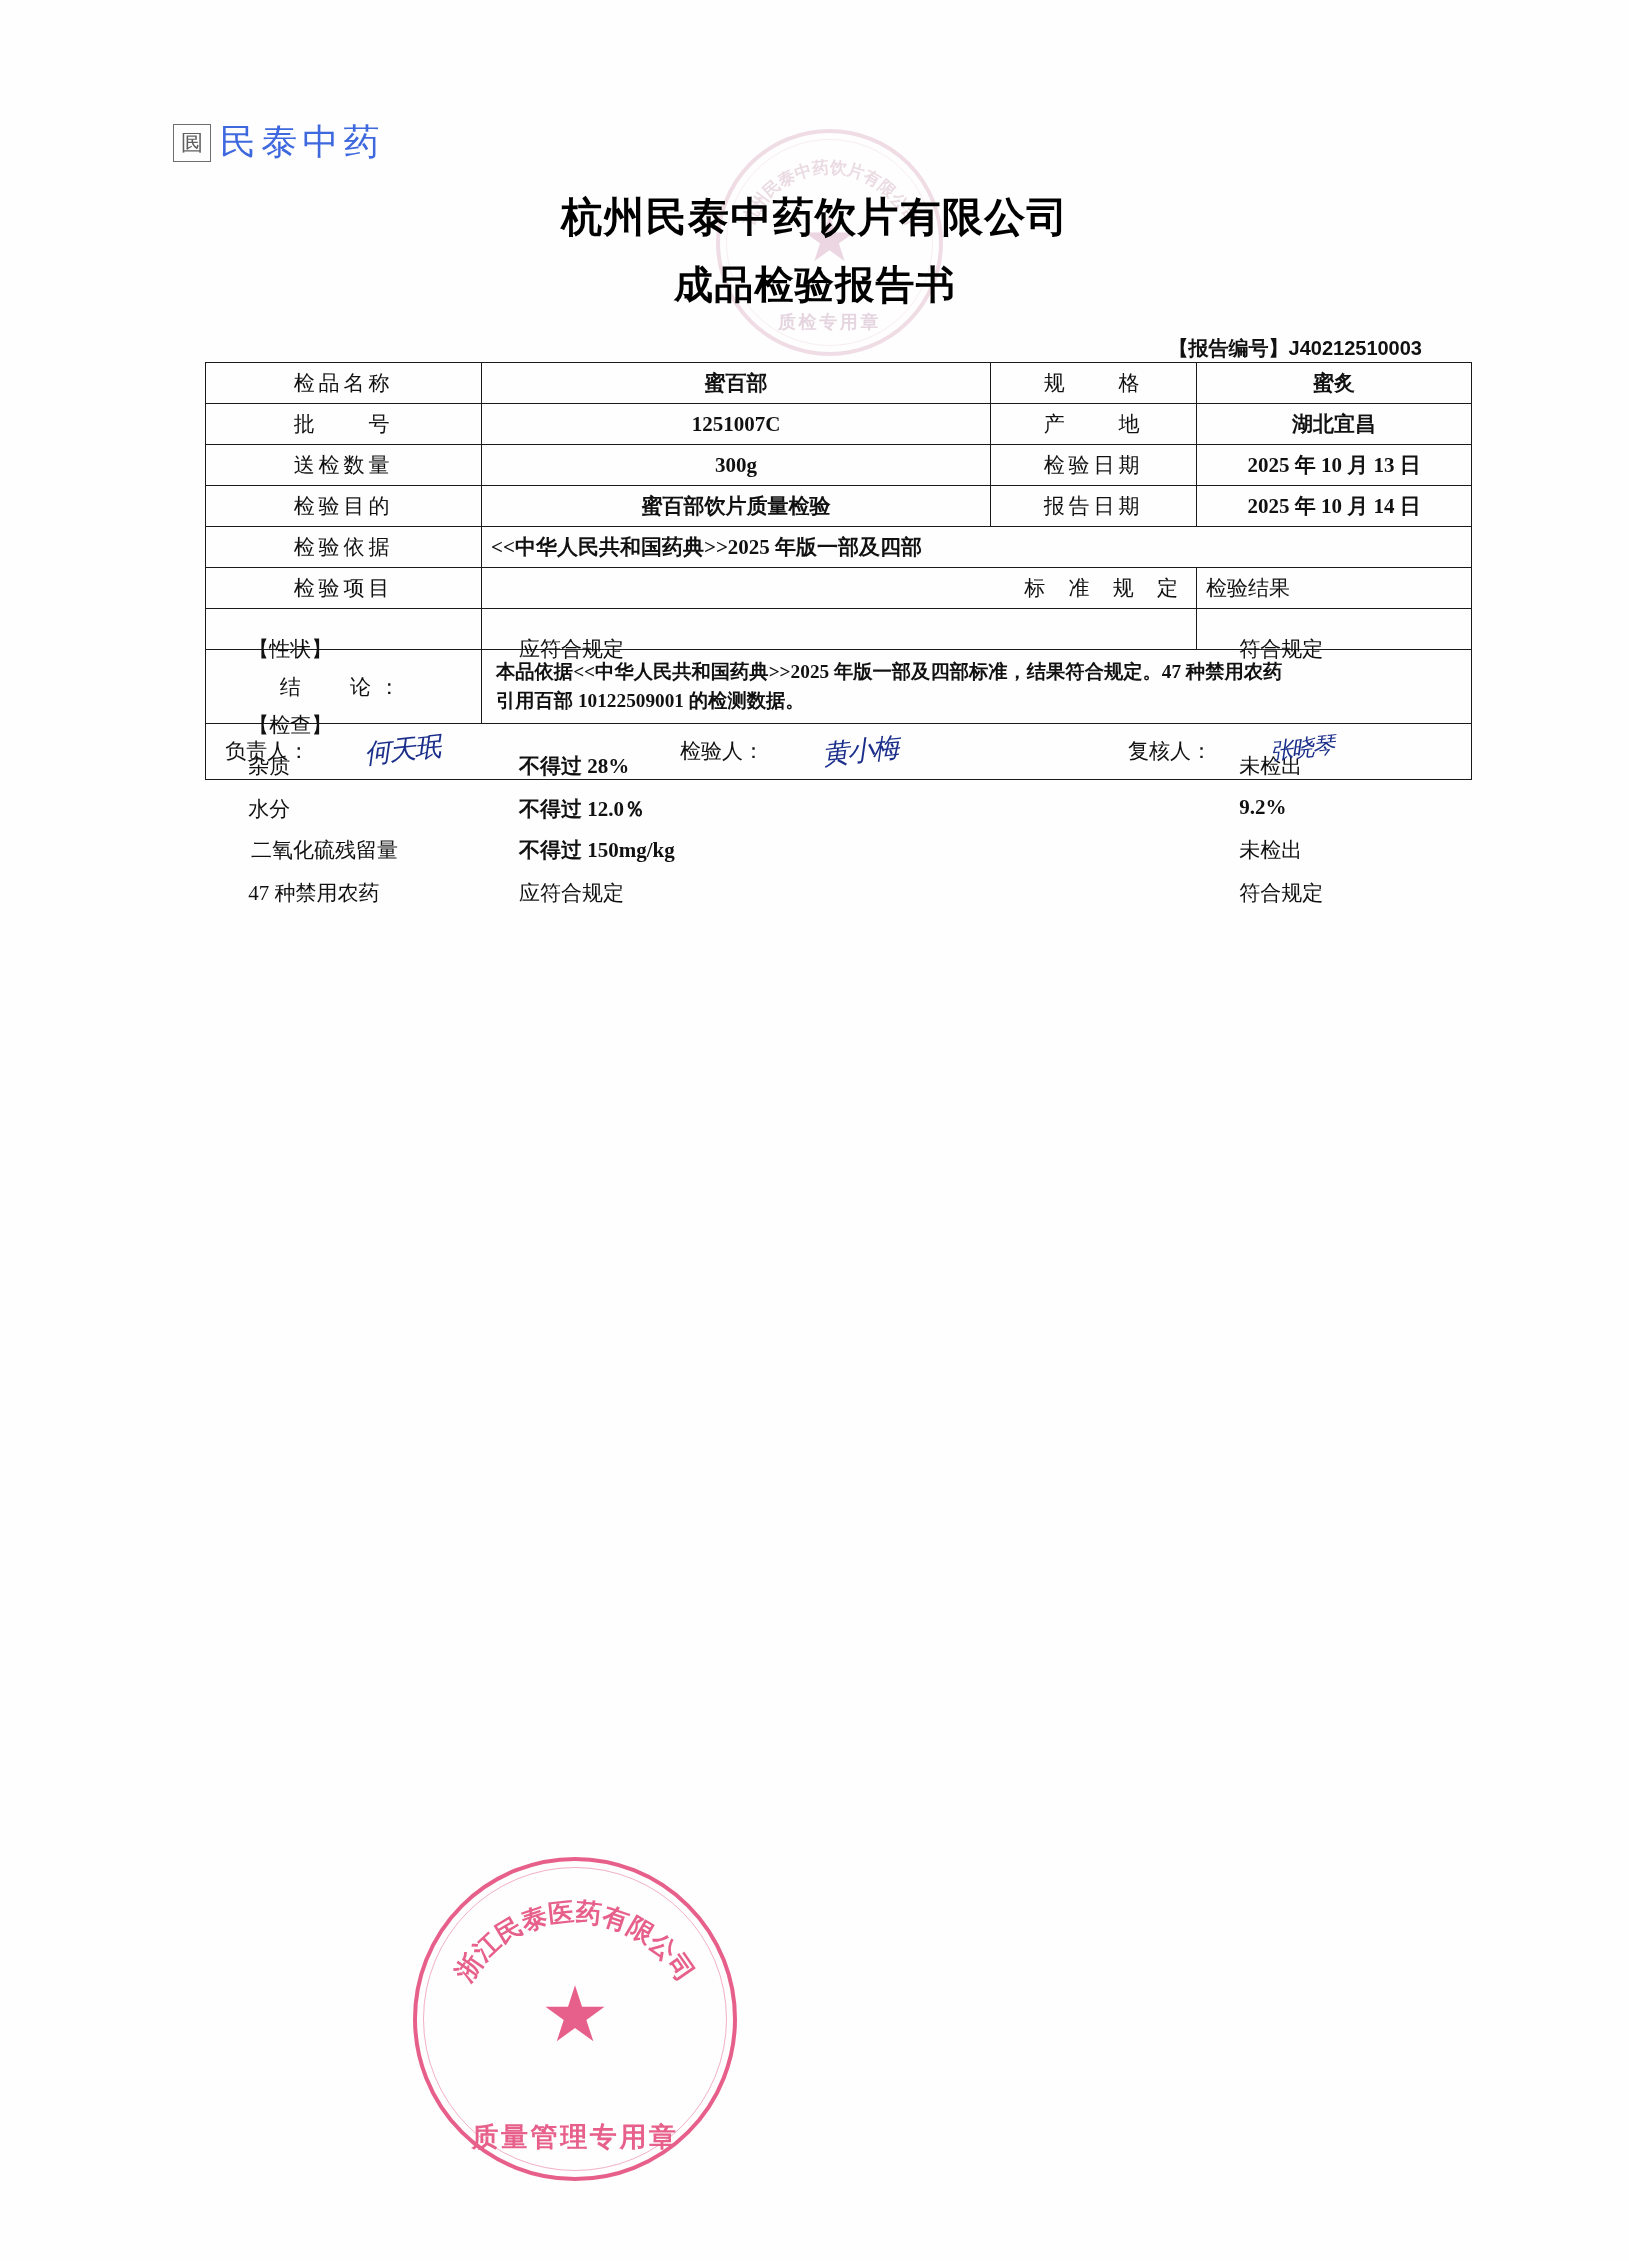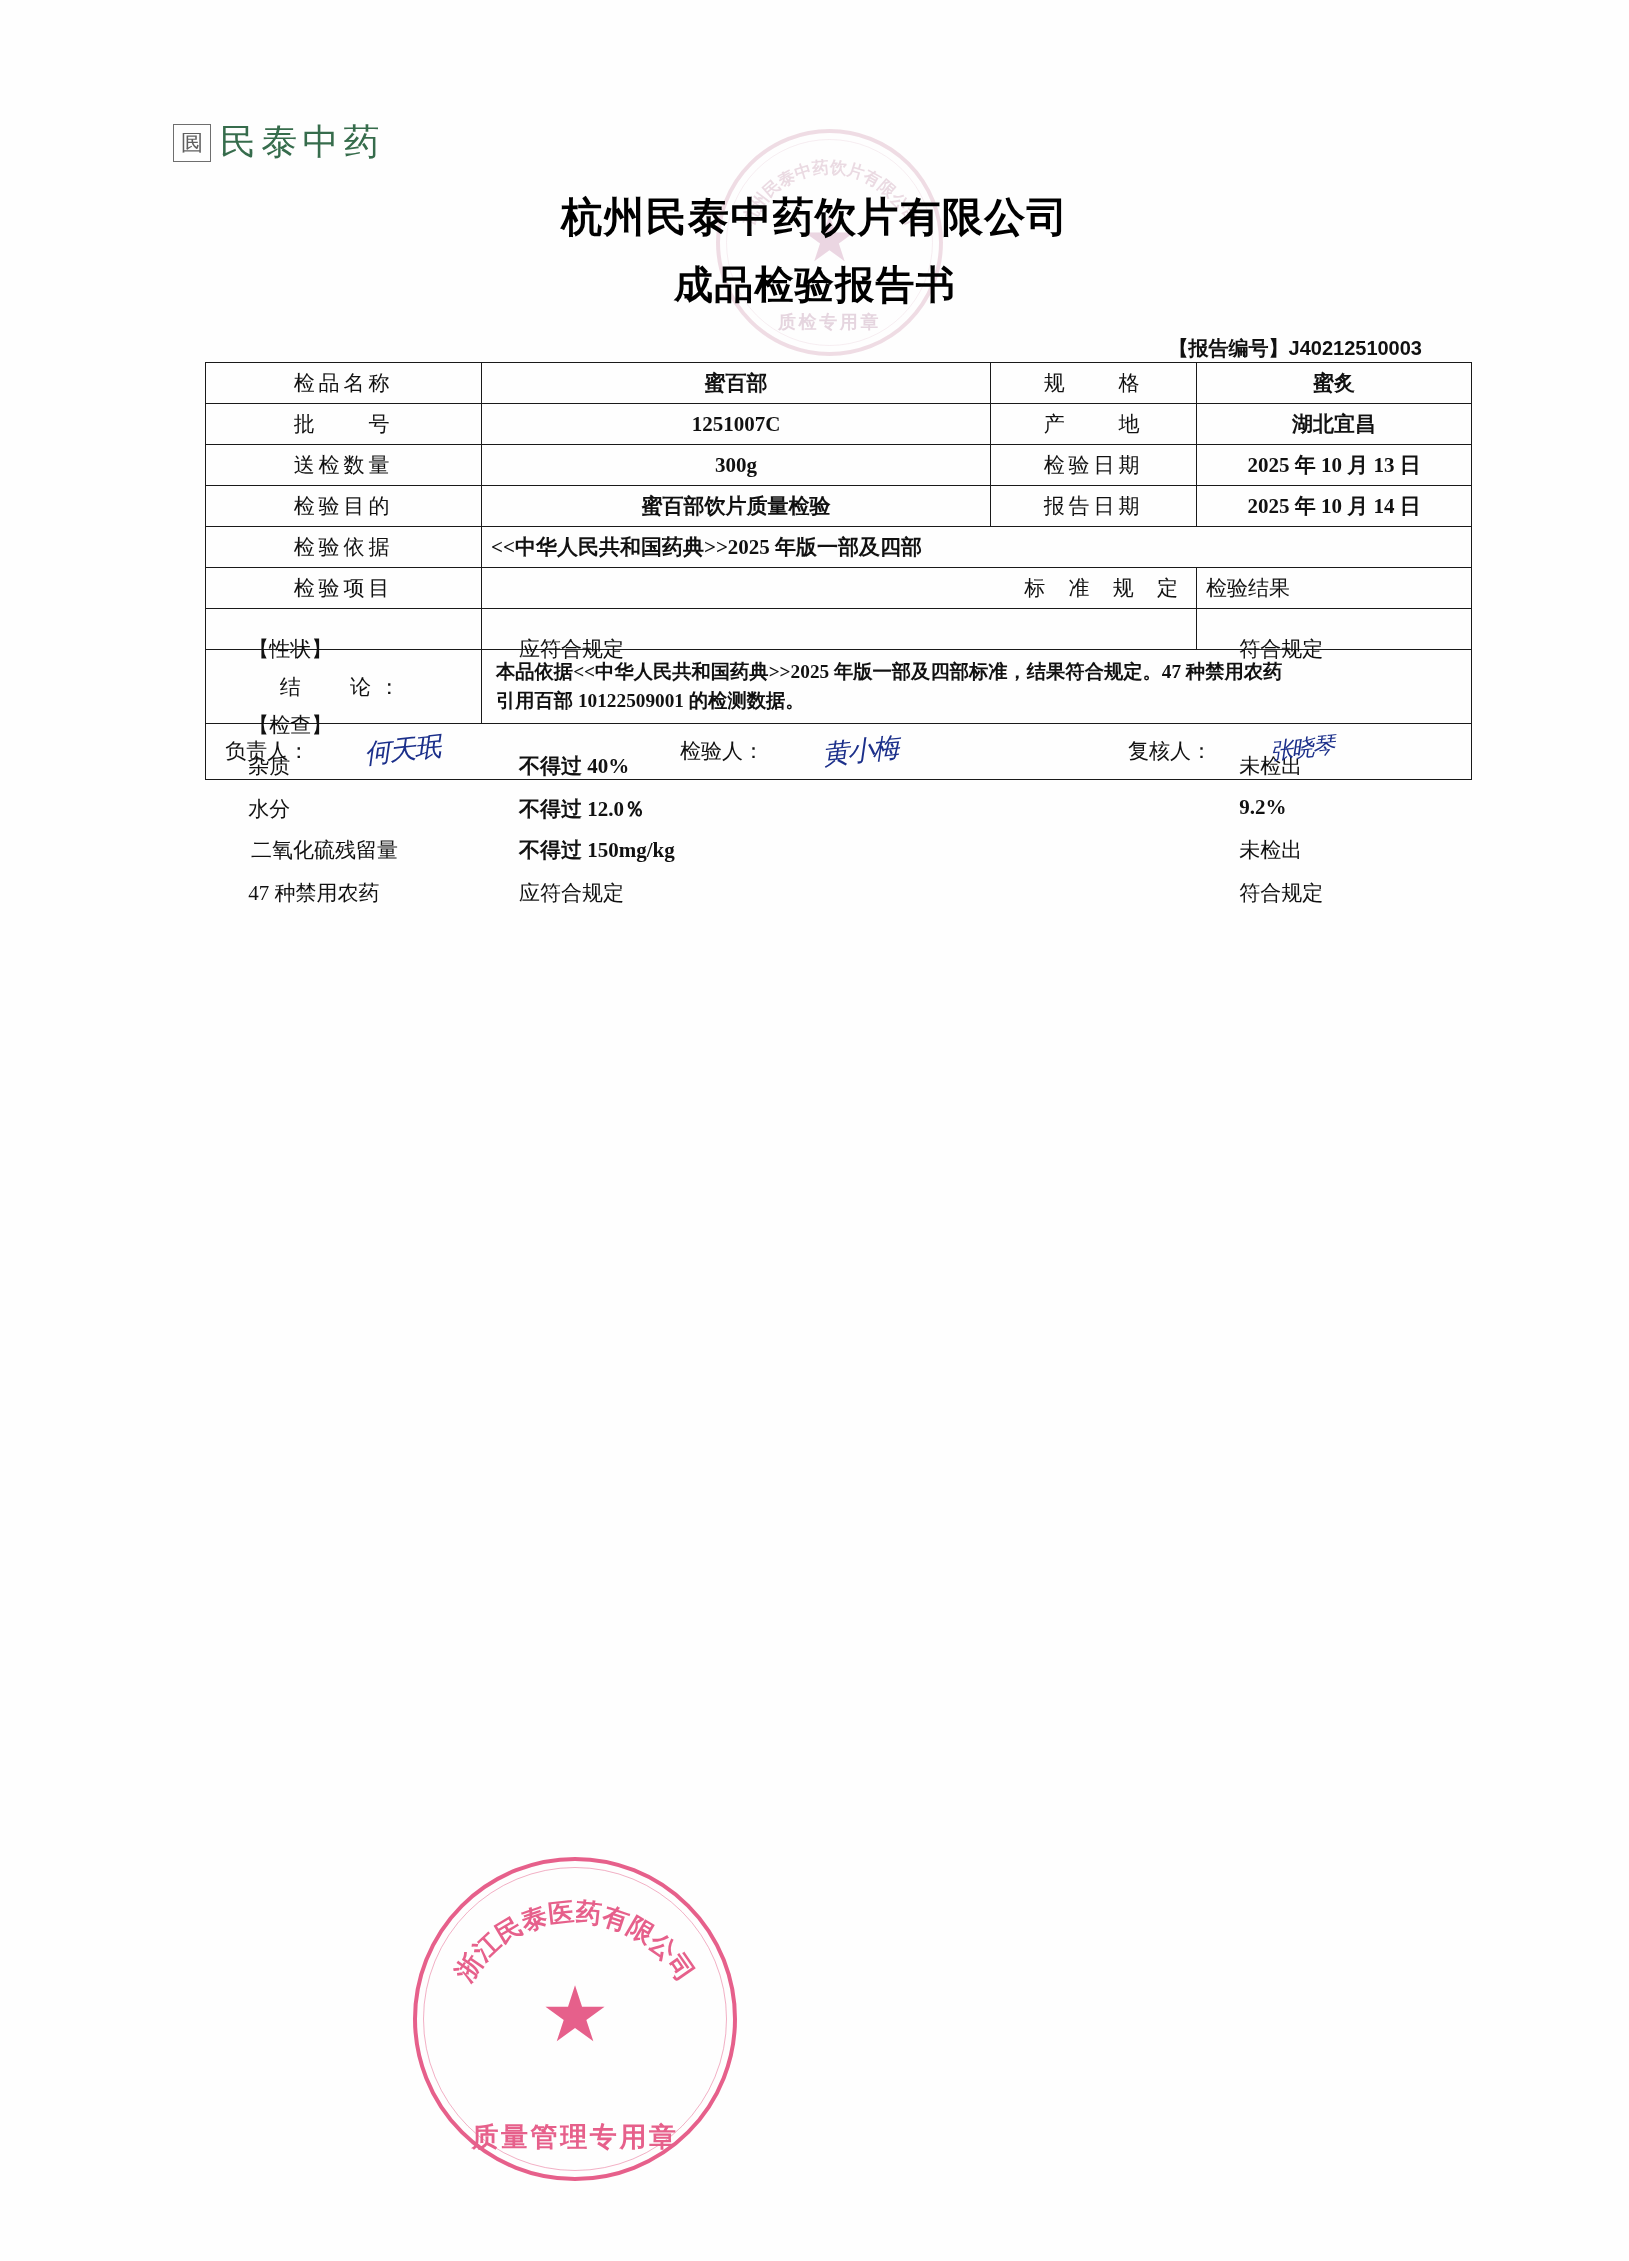--- a/index.html
+++ b/index.html
@@ -43,21 +43,21 @@
     align-items: center;
     justify-content: center;
     font-size: 22px;
     font-family: "Liberation Serif", serif;
     color: #444;
   }
   .lh-text {
     font-size: 36px;
     letter-spacing: 5.2px;
     font-family: "Liberation Serif", "DejaVu Serif", serif;
-    color: #14532d;
+    color: #1d4ed8;
     white-space: nowrap;
   }
 
   
   .title-main, .title-sub {
     position: absolute;
     left: 0;
     width: 100%;
     text-align: center;
     font-weight: bold;
@@ -347,21 +347,21 @@
             <div class="bi" style="left:19.3px; top:102px;">【检查】</div>
             <div class="bi" style="left:19.3px; top:143px;">杂质</div>
             <div class="bi" style="left:19.3px; top:186px;">水分</div>
             <div class="bi" style="left:22px; top:227px;">二氧化硫残留量</div>
             <div class="bi" style="left:19.3px; top:270px;">47 种禁用农药</div>
           </div>
         </td>
         <td class="body-cell" colspan="2">
           <div class="body-inner">
             <div class="bi" style="left:14px; top:26px;">应符合规定</div>
-            <div class="bi b" style="left:14px; top:143px;">不得过 40%</div>
+            <div class="bi b" style="left:14px; top:143px;">不得过 28%</div>
             <div class="bi b" style="left:14px; top:186px;">不得过 12.0％</div>
             <div class="bi b" style="left:14px; top:227px;">不得过 150mg/kg</div>
             <div class="bi" style="left:14px; top:270px;">应符合规定</div>
           </div>
         </td>
         <td class="body-cell">
           <div class="body-inner">
             <div class="bi" style="left:19.3px; top:26px;">符合规定</div>
             <div class="bi" style="left:19.3px; top:143px;">未检出</div>
             <div class="bi b" style="left:19.3px; top:186px;">9.2%</div>

